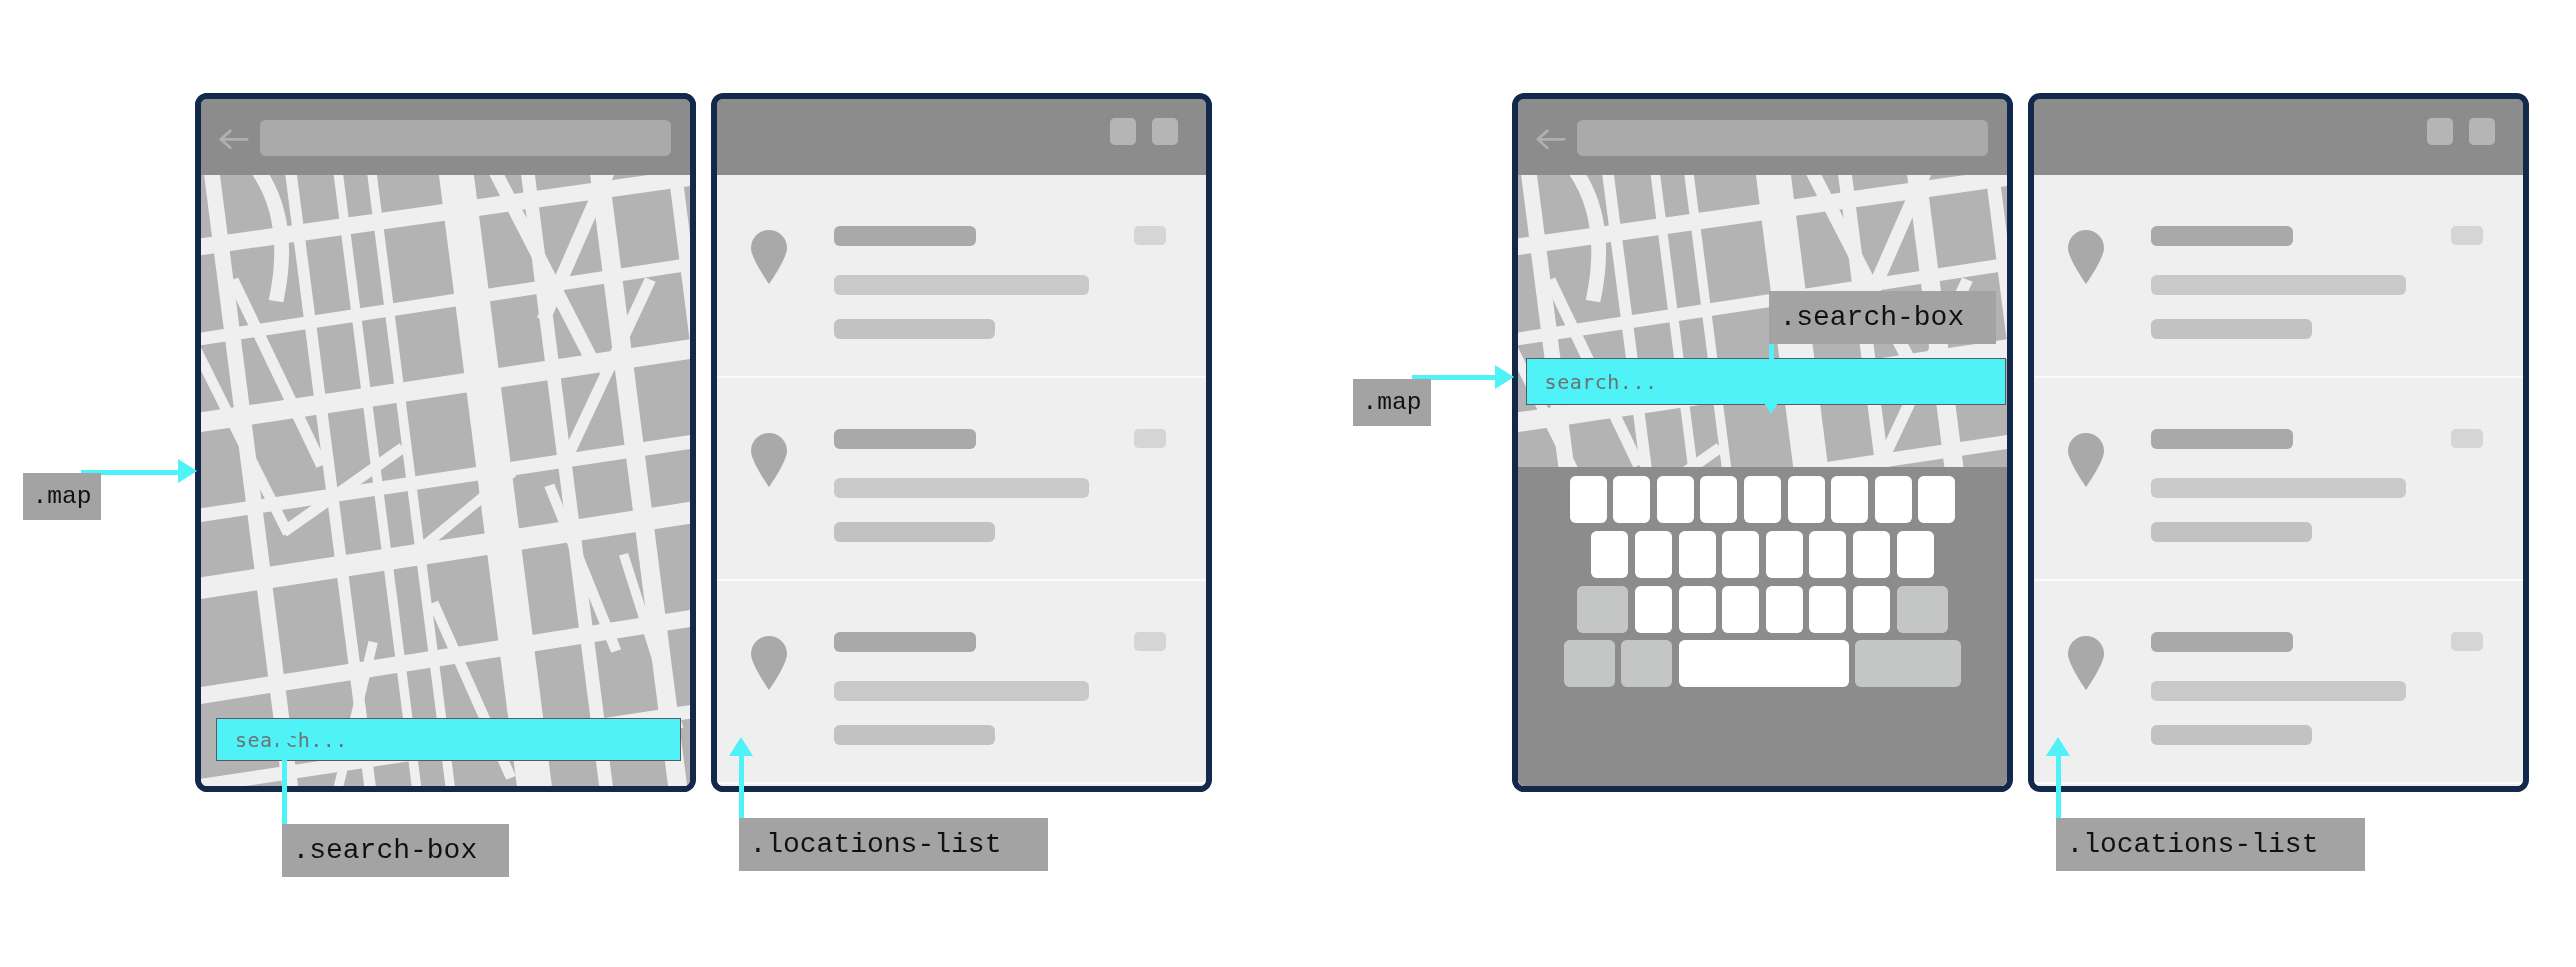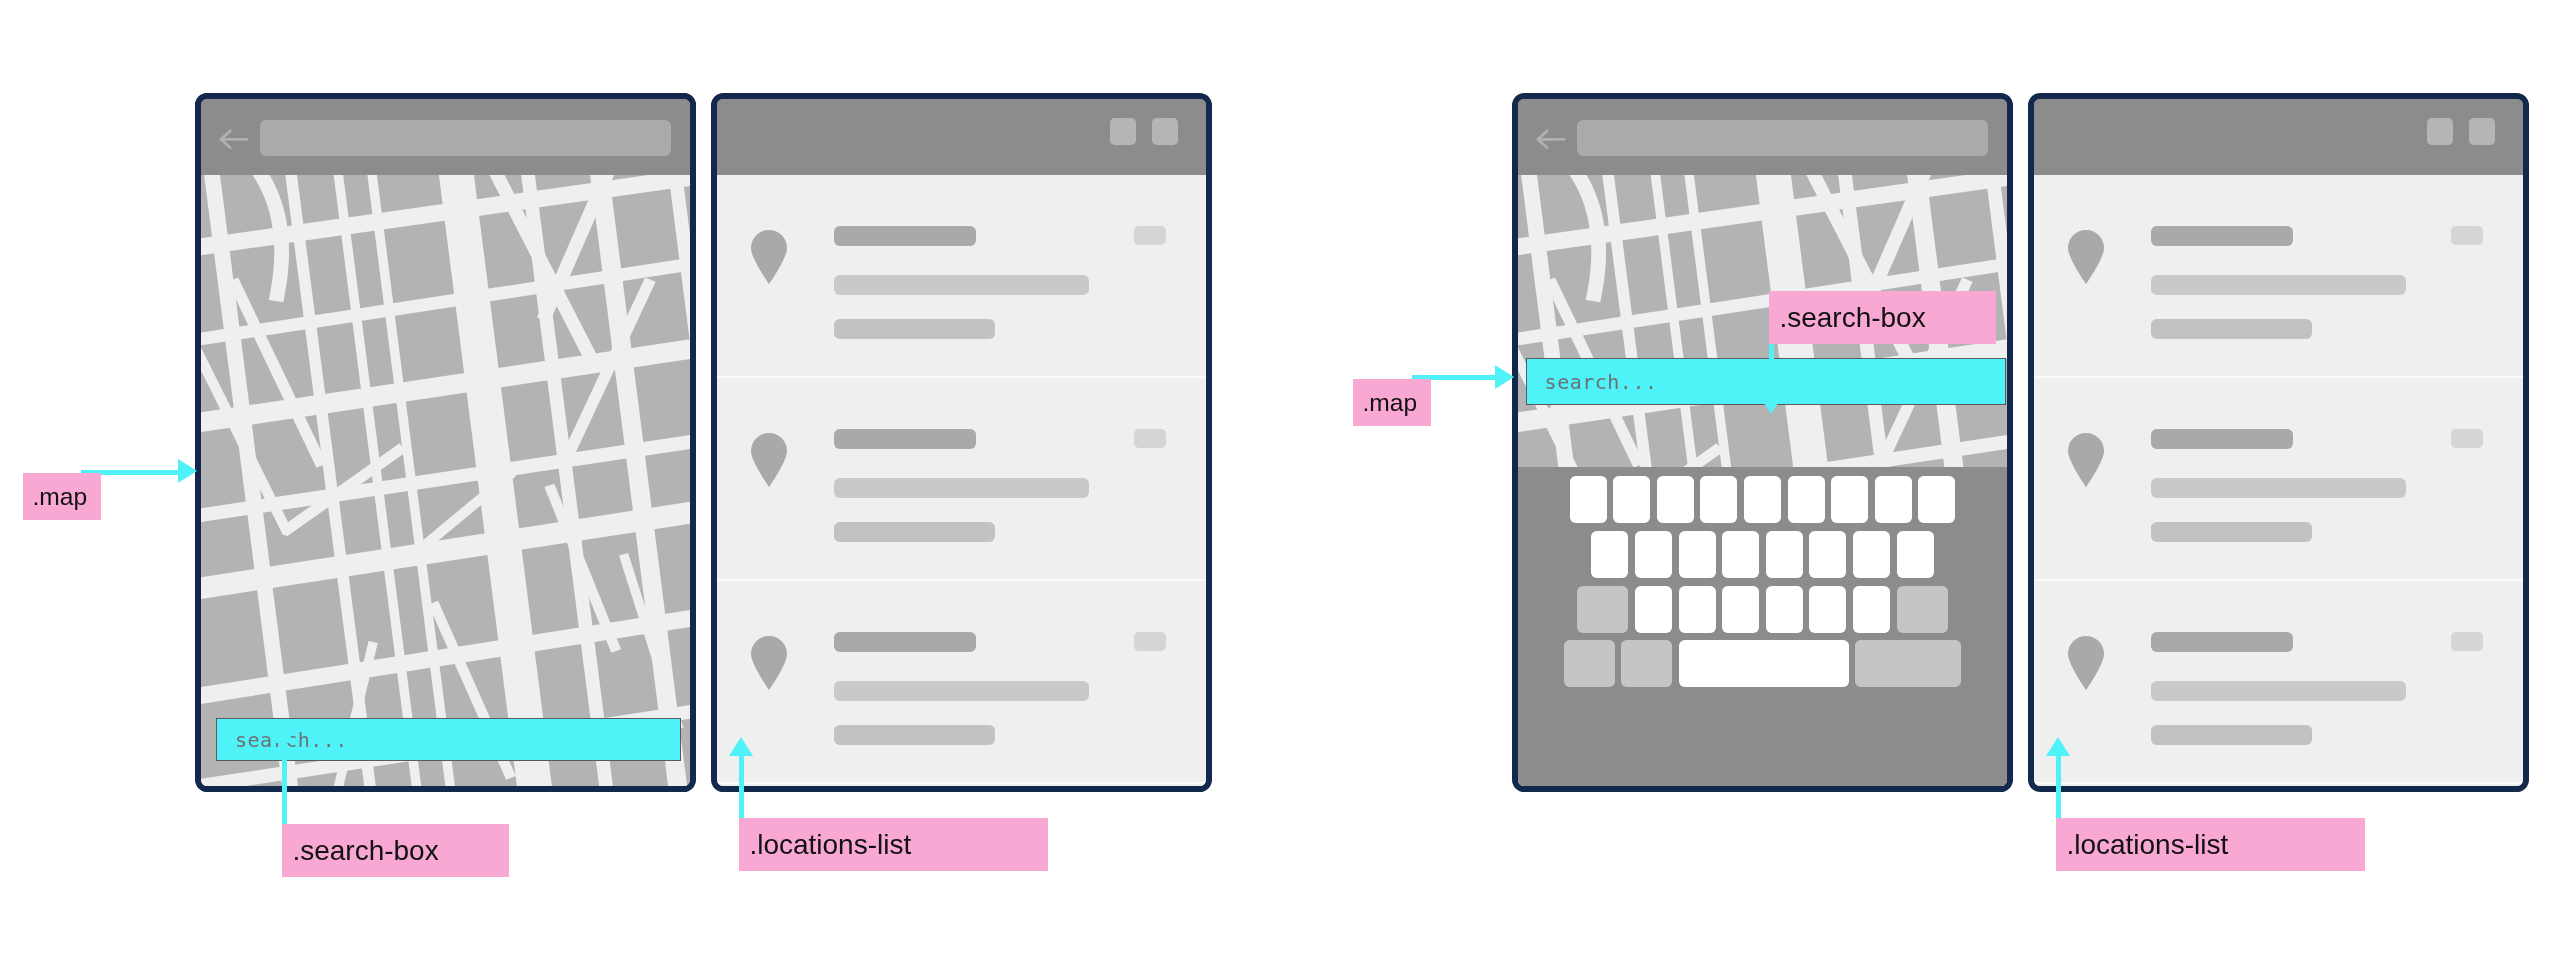--- a/index.html
+++ b/index.html
@@ -83,22 +83,22 @@
   .loc-row{position:relative;height:201px;border-bottom:2.8px solid #fafafa;}
   .pin{position:absolute;left:32px;top:55px;width:40px;height:55px;}
   .bar{position:absolute;background:#b0b0b0;border-radius:5.7px;}
   .bar.title{left:117px;top:51px;width:142px;height:20px;background:#a9a9a9;}
   .bar.l1{left:117px;top:100px;width:255px;height:20px;background:#c9c9c9;}
   .bar.l2{left:117px;top:144px;width:161px;height:20px;background:#c2c2c2;}
   .bar.badge{right:40px;top:51px;width:32px;height:19px;background:#d5d5d5;border-radius:4.7px;}
 
   
   .anno{
-    position:absolute;background:#f9a8d4;color:#111;
-    font-family:Liberation Sans, sans-serif;
+    position:absolute;background:#a3a3a3;color:#111;
+    font-family:Liberation Mono, monospace;
     display:flex;align-items:center;
     white-space:nowrap;z-index:60;
   }
   .anno.t-sm{font-size:24.6px;padding:5.7px 9.4px;margin-top:14px;}
   .anno.t-md{font-size:28px;padding:6.6px 10.4px;}
   .lead{position:absolute;background:#4ef2f7;z-index:59;}
   .arrow{position:absolute;width:0;height:0;z-index:59;}
   .arrow.right{border-top:12.3px solid transparent;border-bottom:12.3px solid transparent;border-left:19px solid #4ef2f7;}
   .arrow.up{border-left:12.3px solid transparent;border-right:12.3px solid transparent;border-bottom:19px solid #4ef2f7;}
   .arrow.down{border-left:12.3px solid transparent;border-right:12.3px solid transparent;border-top:19px solid #4ef2f7;}

